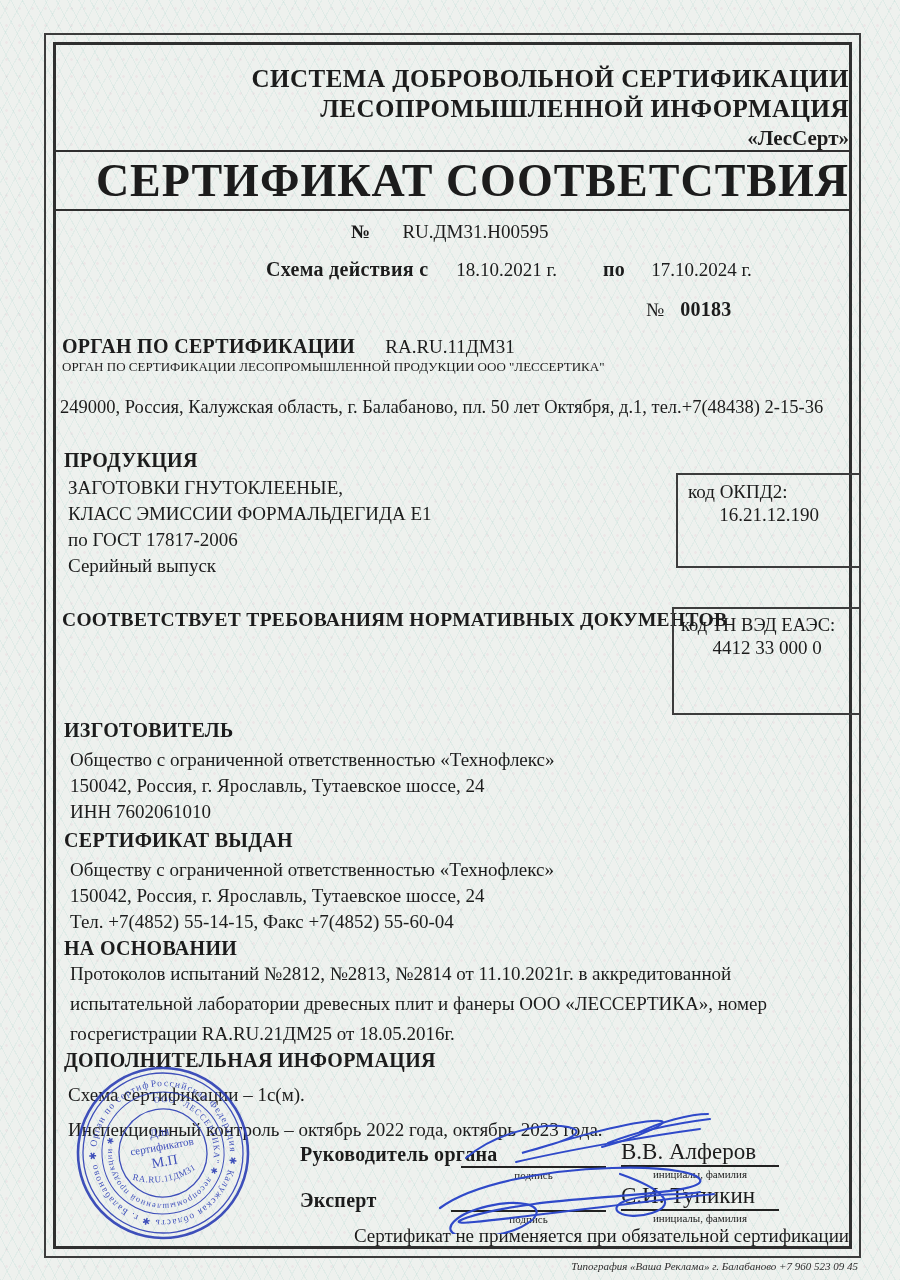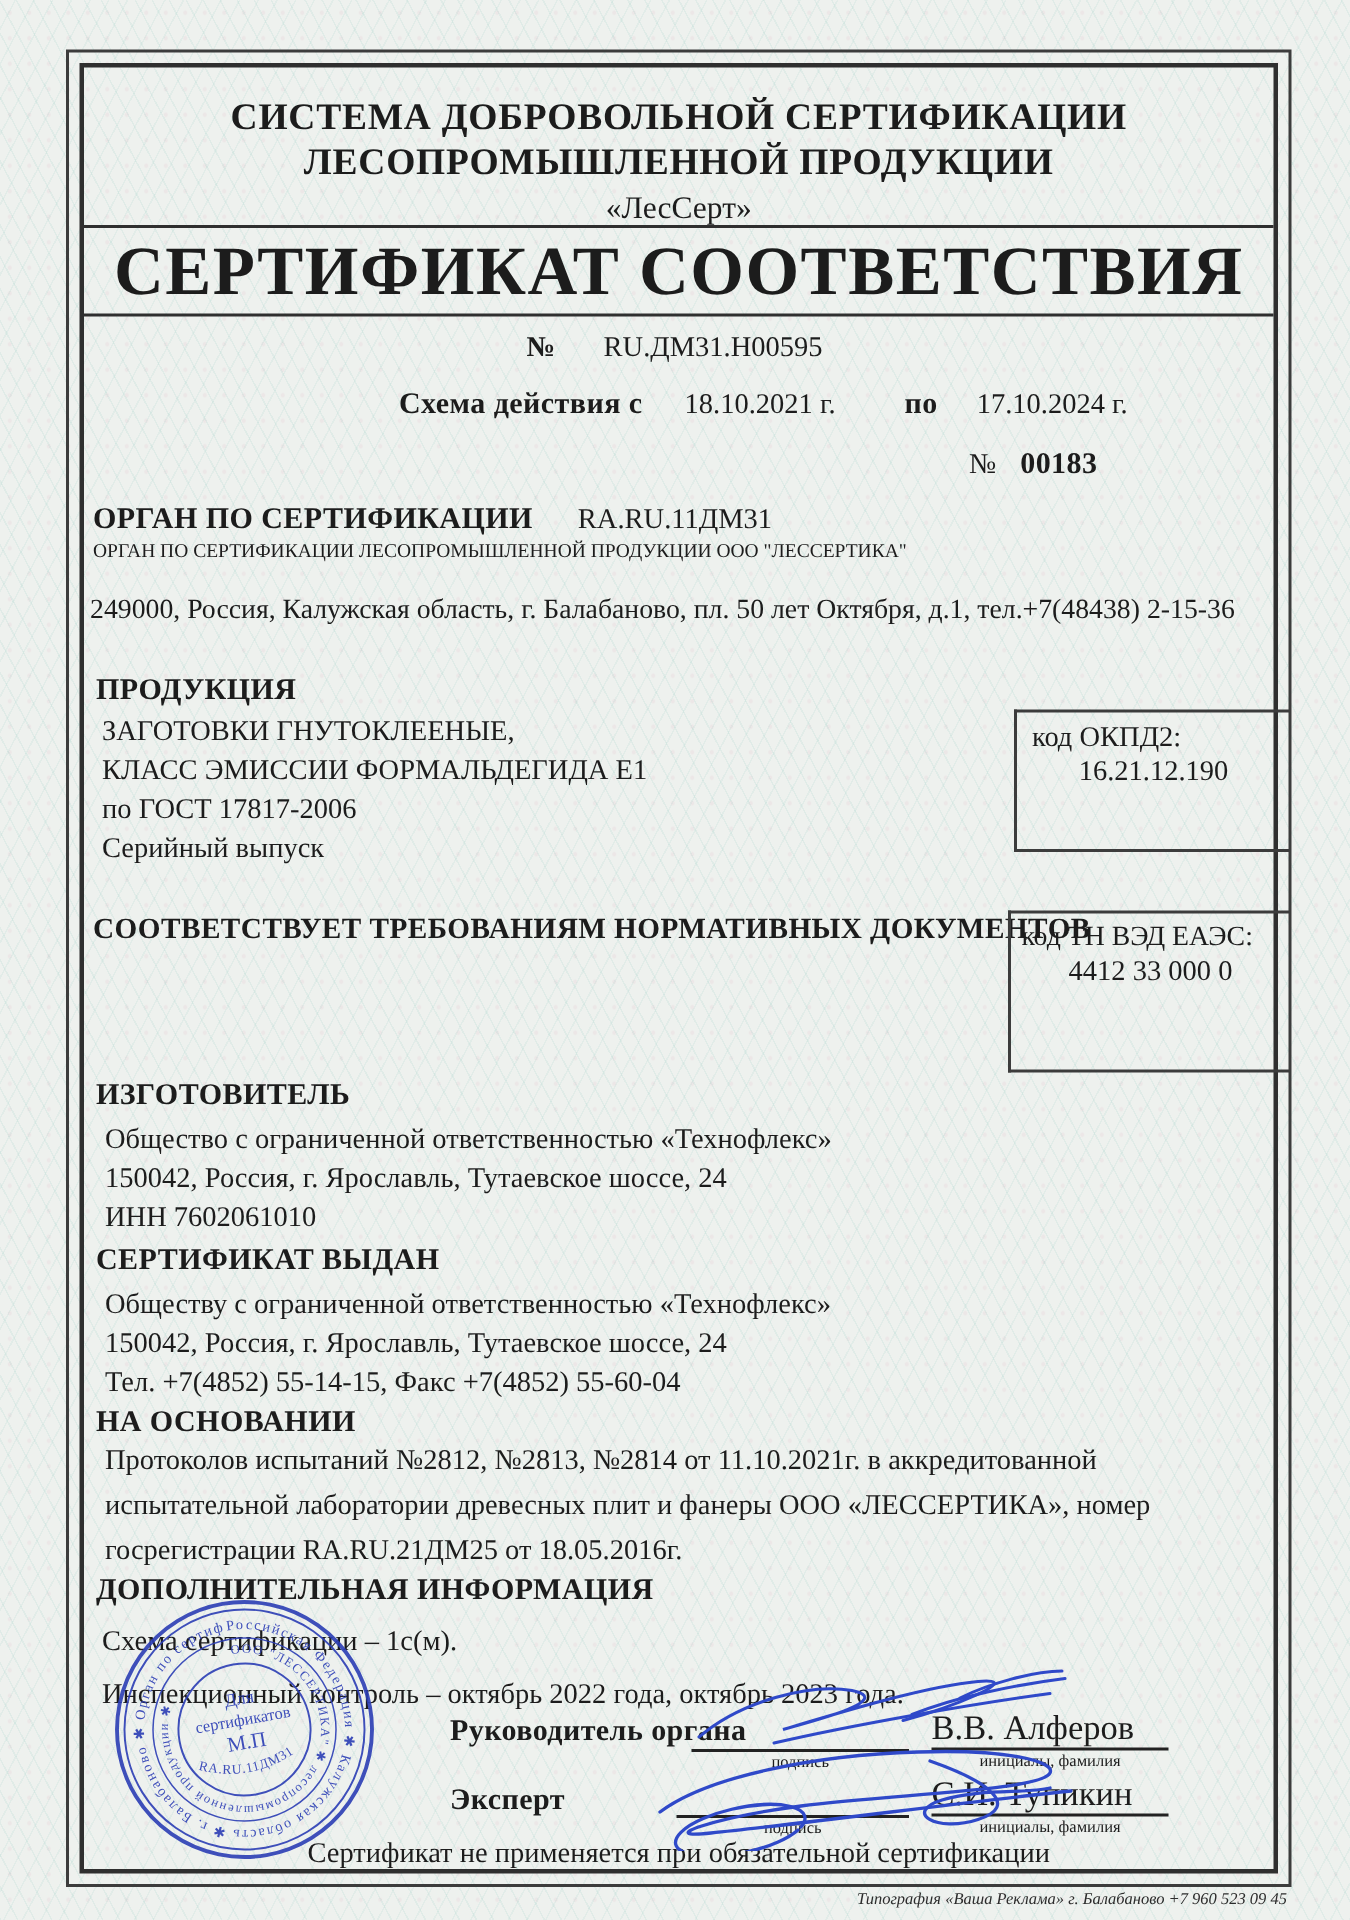--- a/index.html
+++ b/index.html
@@ -10,23 +10,23 @@
     background-color:#eef1ee;
     background-image:
       repeating-linear-gradient(62deg, rgba(140,200,190,.14) 0 1px, transparent 1px 10px),
       repeating-linear-gradient(-62deg, rgba(140,200,190,.12) 0 1px, transparent 1px 11px),
       radial-gradient(rgba(215,140,165,.10) 1px, transparent 1.4px);
     background-size:auto,auto,13px 17px;
   }
   .frame-outer{position:absolute;left:44px;top:33px;width:813px;height:1221px;border:2px solid #3c3c3c;}
   .frame-inner{position:absolute;inset:7px;border:3px solid #2f2f2f;}
   .abs{position:absolute;}
-  .ctr{left:0;right:0;text-align:center;}
+  .ctr{left:0;right:0;text-align:right;}
   .hdr{font-weight:bold;font-size:25px;letter-spacing:.5px;}
-  .sys{font-weight:normal;font-size:21px;}
+  .sys{font-weight:bold;font-size:21px;}
   .title{font-weight:bold;font-size:46px;letter-spacing:1px;}
   .rule{left:0;right:0;height:2px;background:#2f2f2f;}
   .lbl{font-weight:bold;font-size:20px;letter-spacing:.3px;white-space:nowrap;}
   .txt{font-size:19px;white-space:nowrap;}
   .row{display:flex;align-items:baseline;}
   .codebox{border:2px solid #3c3c3c;border-right:none;background:transparent;}
   .codebox .cb-l{font-size:19px;padding:6px 6px 0 10px;white-space:nowrap;}
   .codebox .cb-v{font-size:19px;text-align:center;margin-top:1px;white-space:nowrap;}
   .lines .txt{line-height:26px;}
   .basis-lines .txt{line-height:30px;}
@@ -37,21 +37,21 @@
   .print{font-size:11px;color:#2c2c2c;font-style:italic;}
   svg text{fill:#2c3eb5;}
 </style>
 </head>
 <body>
 
 <div class="frame-outer">
   <div class="frame-inner">
 
     <div class="abs ctr hdr" style="top:20px;">СИСТЕМА ДОБРОВОЛЬНОЙ СЕРТИФИКАЦИИ</div>
-    <div class="abs ctr hdr" style="top:50px;">ЛЕСОПРОМЫШЛЕННОЙ ПРОДУКЦИИ</div>
+    <div class="abs ctr hdr" style="top:50px;">ЛЕСОПРОМЫШЛЕННОЙ ИНФОРМАЦИЯ</div>
     <div class="abs ctr sys" style="top:81px;">«ЛесСерт»</div>
     <div class="abs rule" style="top:105px;"></div>
     <div class="abs ctr title" style="top:109px;">СЕРТИФИКАТ СООТВЕТСТВИЯ</div>
     <div class="abs rule" style="top:164px;"></div>
 
     <div class="abs row" style="top:176px;left:295px;">
       <span class="lbl" style="font-size:19px;">№</span>
       <span class="txt" style="margin-left:32px;">RU.ДМ31.Н00595</span>
     </div>
 

